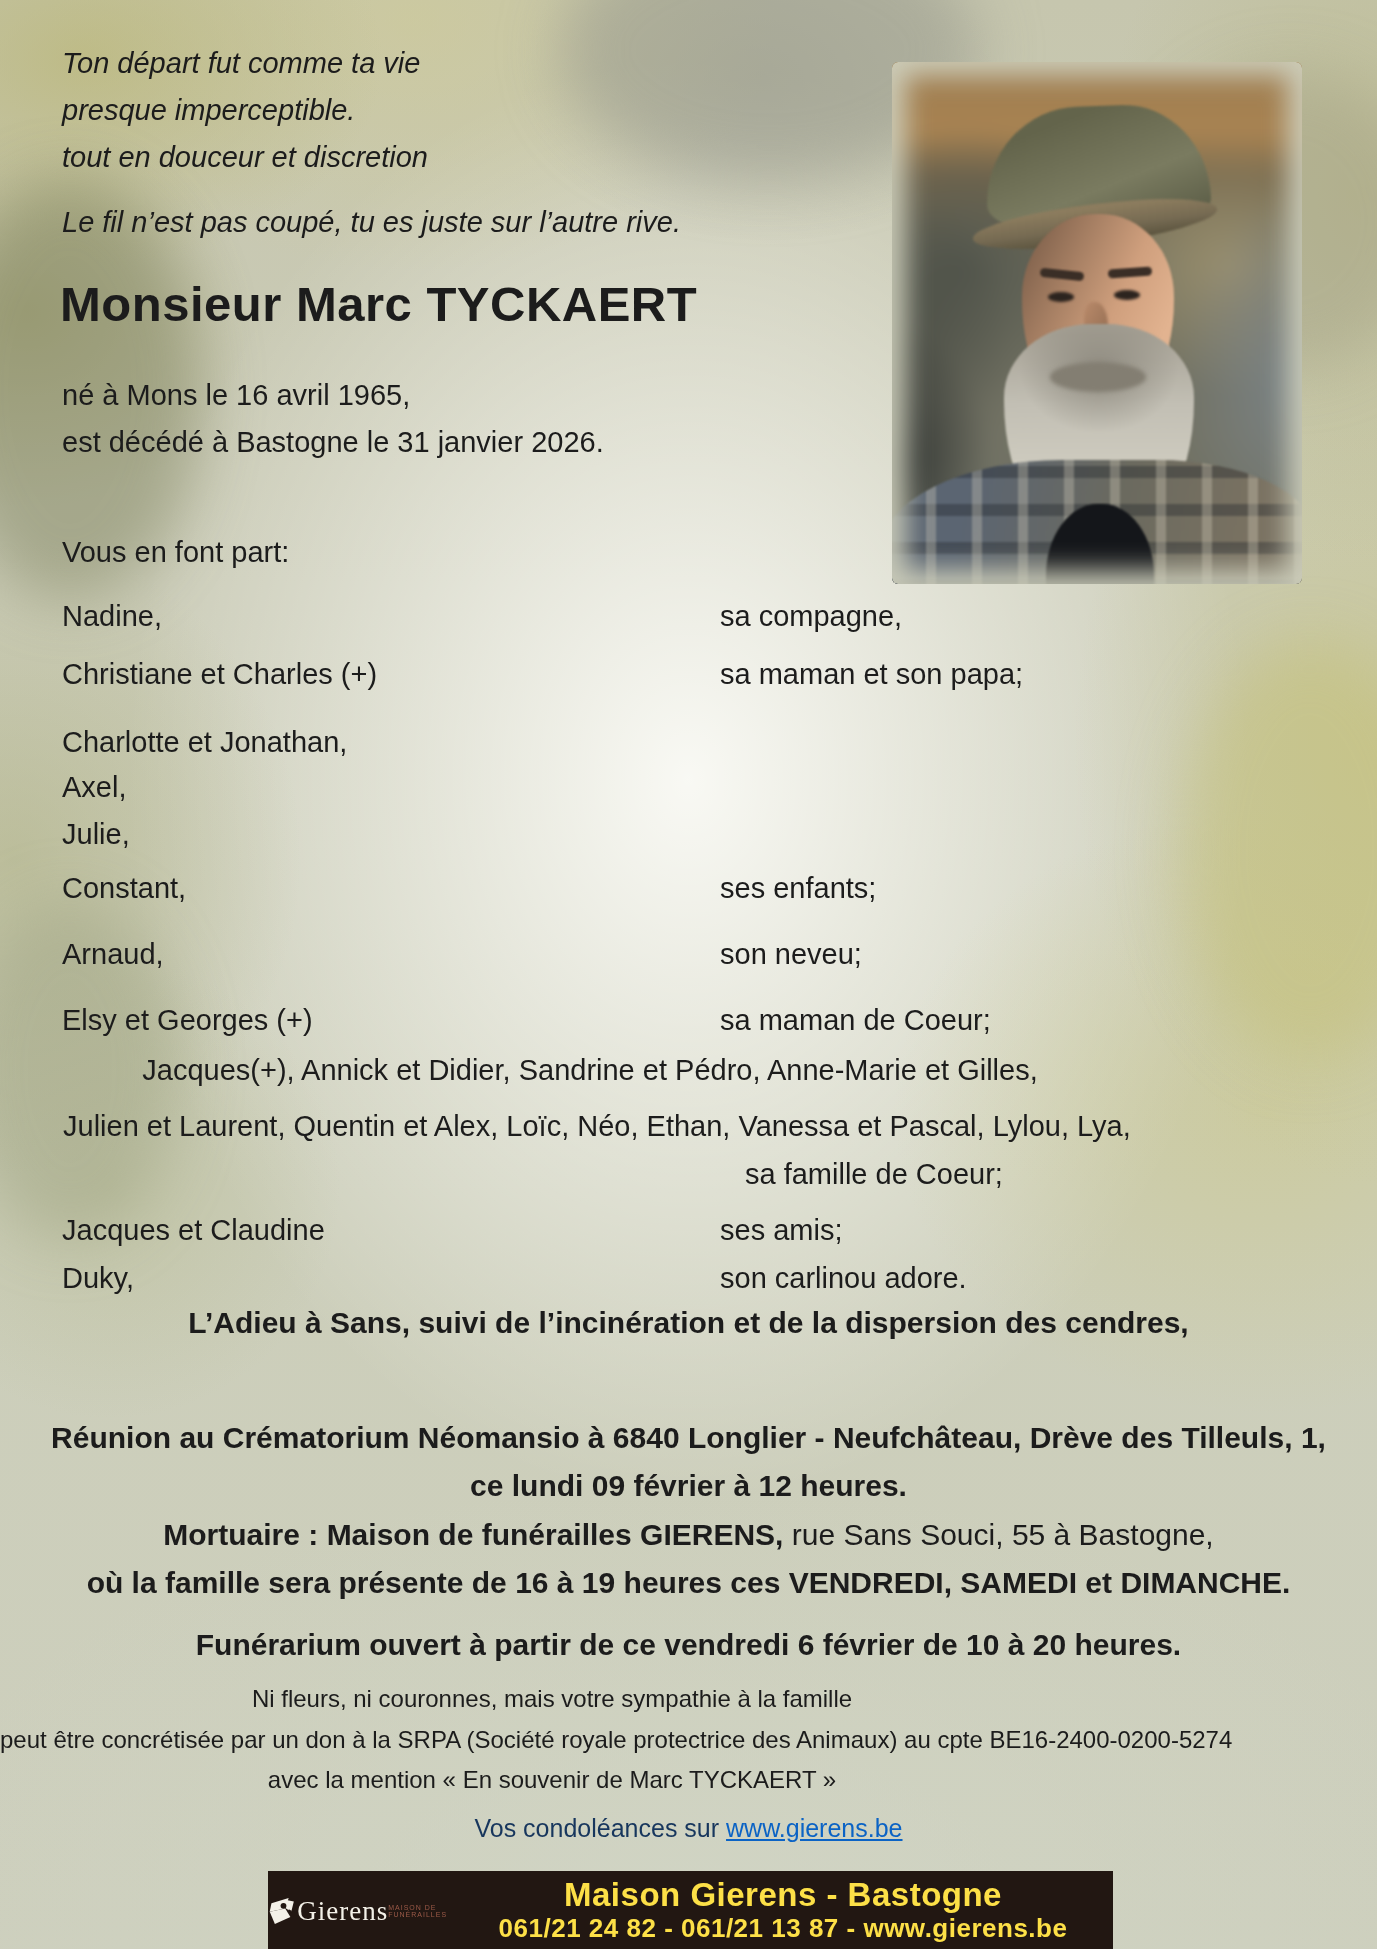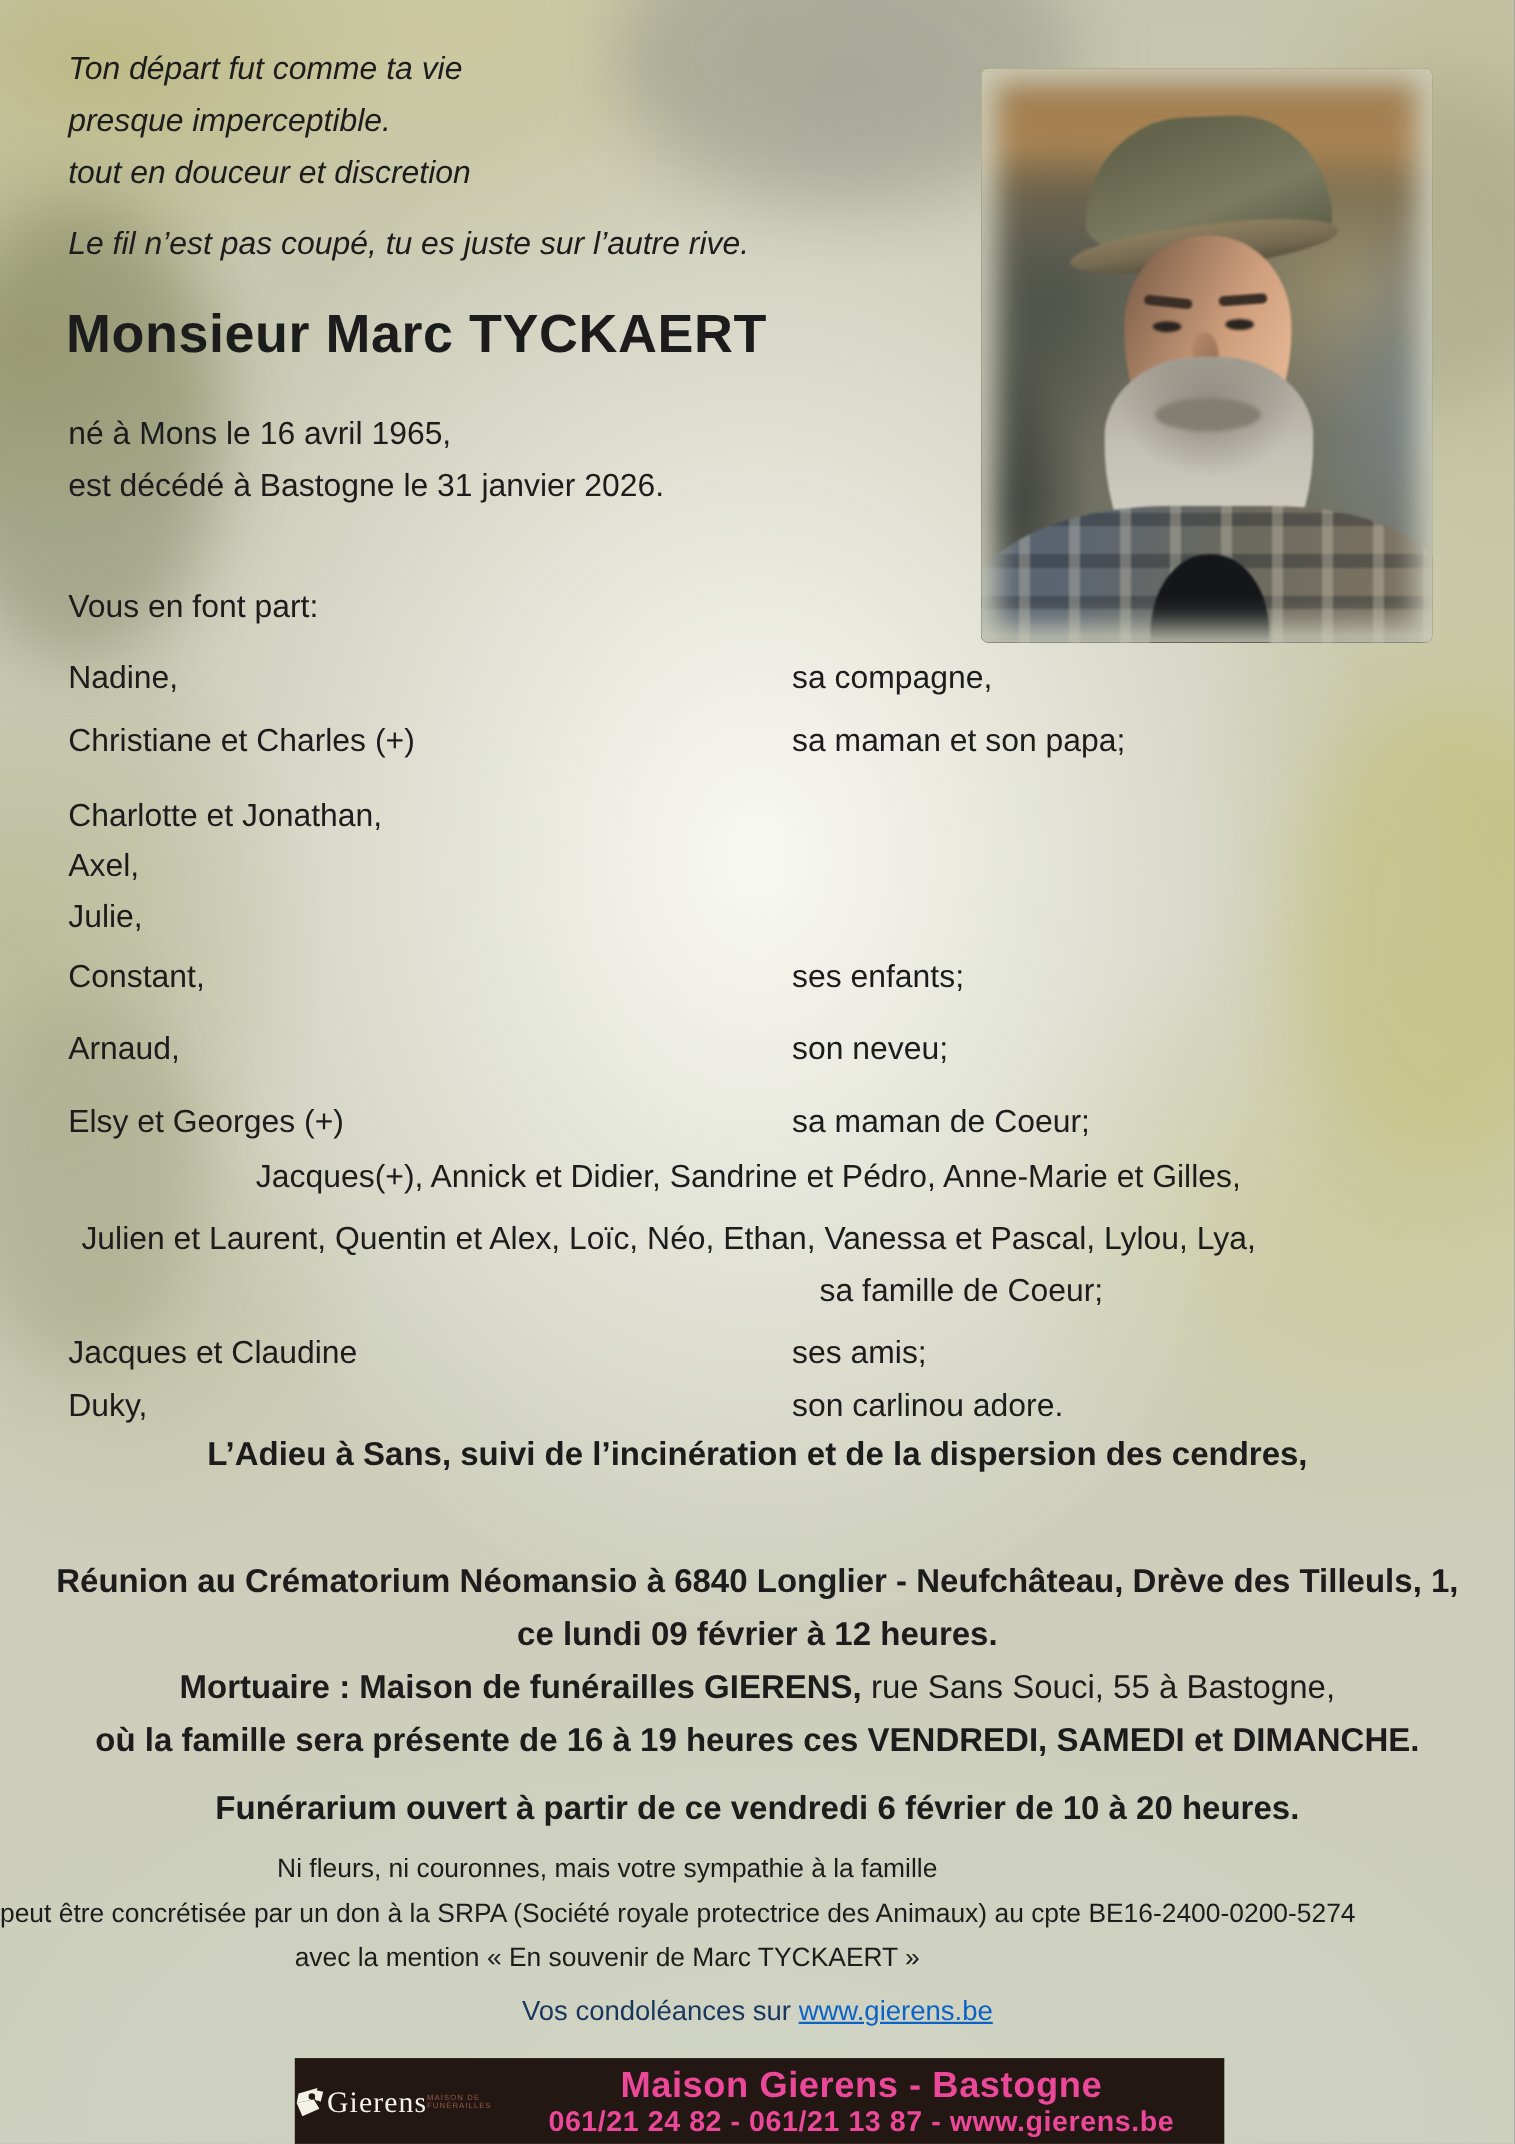--- a/index.html
+++ b/index.html
@@ -38,21 +38,21 @@
   
   .abs{position:absolute;}
   .poem{left:62px;top:40px;font-size:29px;font-style:italic;line-height:47px;}
   .quote{left:62px;top:206px;font-size:29px;font-style:italic;}
   .title{left:60px;top:276px;font-size:49px;font-weight:bold;letter-spacing:.5px;}
   .vitals{left:62px;top:372px;font-size:29px;line-height:47px;}
   .intro{left:62px;top:536px;font-size:29px;}
   .colrow{left:0;width:1377px;font-size:29px;}
   .colrow .name{position:absolute;left:62px;white-space:nowrap;}
   .colrow .rel{position:absolute;left:720px;white-space:nowrap;}
-  .famline{left:12px;width:1116px;text-align:right;font-size:29px;padding-left:62px;box-sizing:border-box;white-space:nowrap;}
+  .famline{left:1px;width:1116px;text-align:center;font-size:29px;padding-left:62px;box-sizing:border-box;white-space:nowrap;}
   .famlabel{left:745px;font-size:29px;white-space:nowrap;}
   .cline{left:0;width:1377px;text-align:center;font-size:30px;font-weight:bold;white-space:nowrap;}
   .cline.mix b{font-weight:bold;}
   .cline.mix span.reg{font-weight:normal;}
   .sline{left:0;width:1104px;text-align:center;font-size:24px;white-space:nowrap;}
   .condol{left:0;width:1377px;text-align:center;font-size:25px;color:#17365d;white-space:nowrap;}
   .condol a{color:#0b63c5;text-decoration:underline;cursor:pointer;}
 
   
   .photo{position:absolute;left:892px;top:62px;width:410px;height:522px;overflow:hidden;border-radius:6px;}
@@ -101,21 +101,21 @@
   .banner{
     position:absolute;left:268px;top:1871px;width:845px;height:78px;
     display:flex;align-items:center;
     box-sizing:border-box;
   }
   .banner-inner{position:absolute;inset:0;display:flex;align-items:center;}
   .logo-wrap{width:215px;display:flex;flex-direction:row;align-items:center;justify-content:center;padding-top:2px;}
   .logo-mark{width:34px;height:30px;}
   .logo-word{font-size:27px;color:#f4f1e8;letter-spacing:1px;line-height:26px;font-family:"Liberation Serif",serif;}
   .logo-sub{font-size:7px;color:#9c5a48;letter-spacing:1px;}
-  .banner-text{flex:1;text-align:center;color:#ec4899;padding-right:30px;}
+  .banner-text{flex:1;text-align:center;color:#fde047;padding-right:30px;}
   .banner-line1{font-size:33px;font-weight:bold;letter-spacing:.5px;line-height:36px;}
   .banner-line2{font-size:26px;font-weight:bold;letter-spacing:.5px;line-height:30px;}
 </style>
 </head>
 <body>
 
 <div class="page">
   <div class="bg"></div>
   <div class="blob b1"></div>
   <div class="blob b2"></div>

